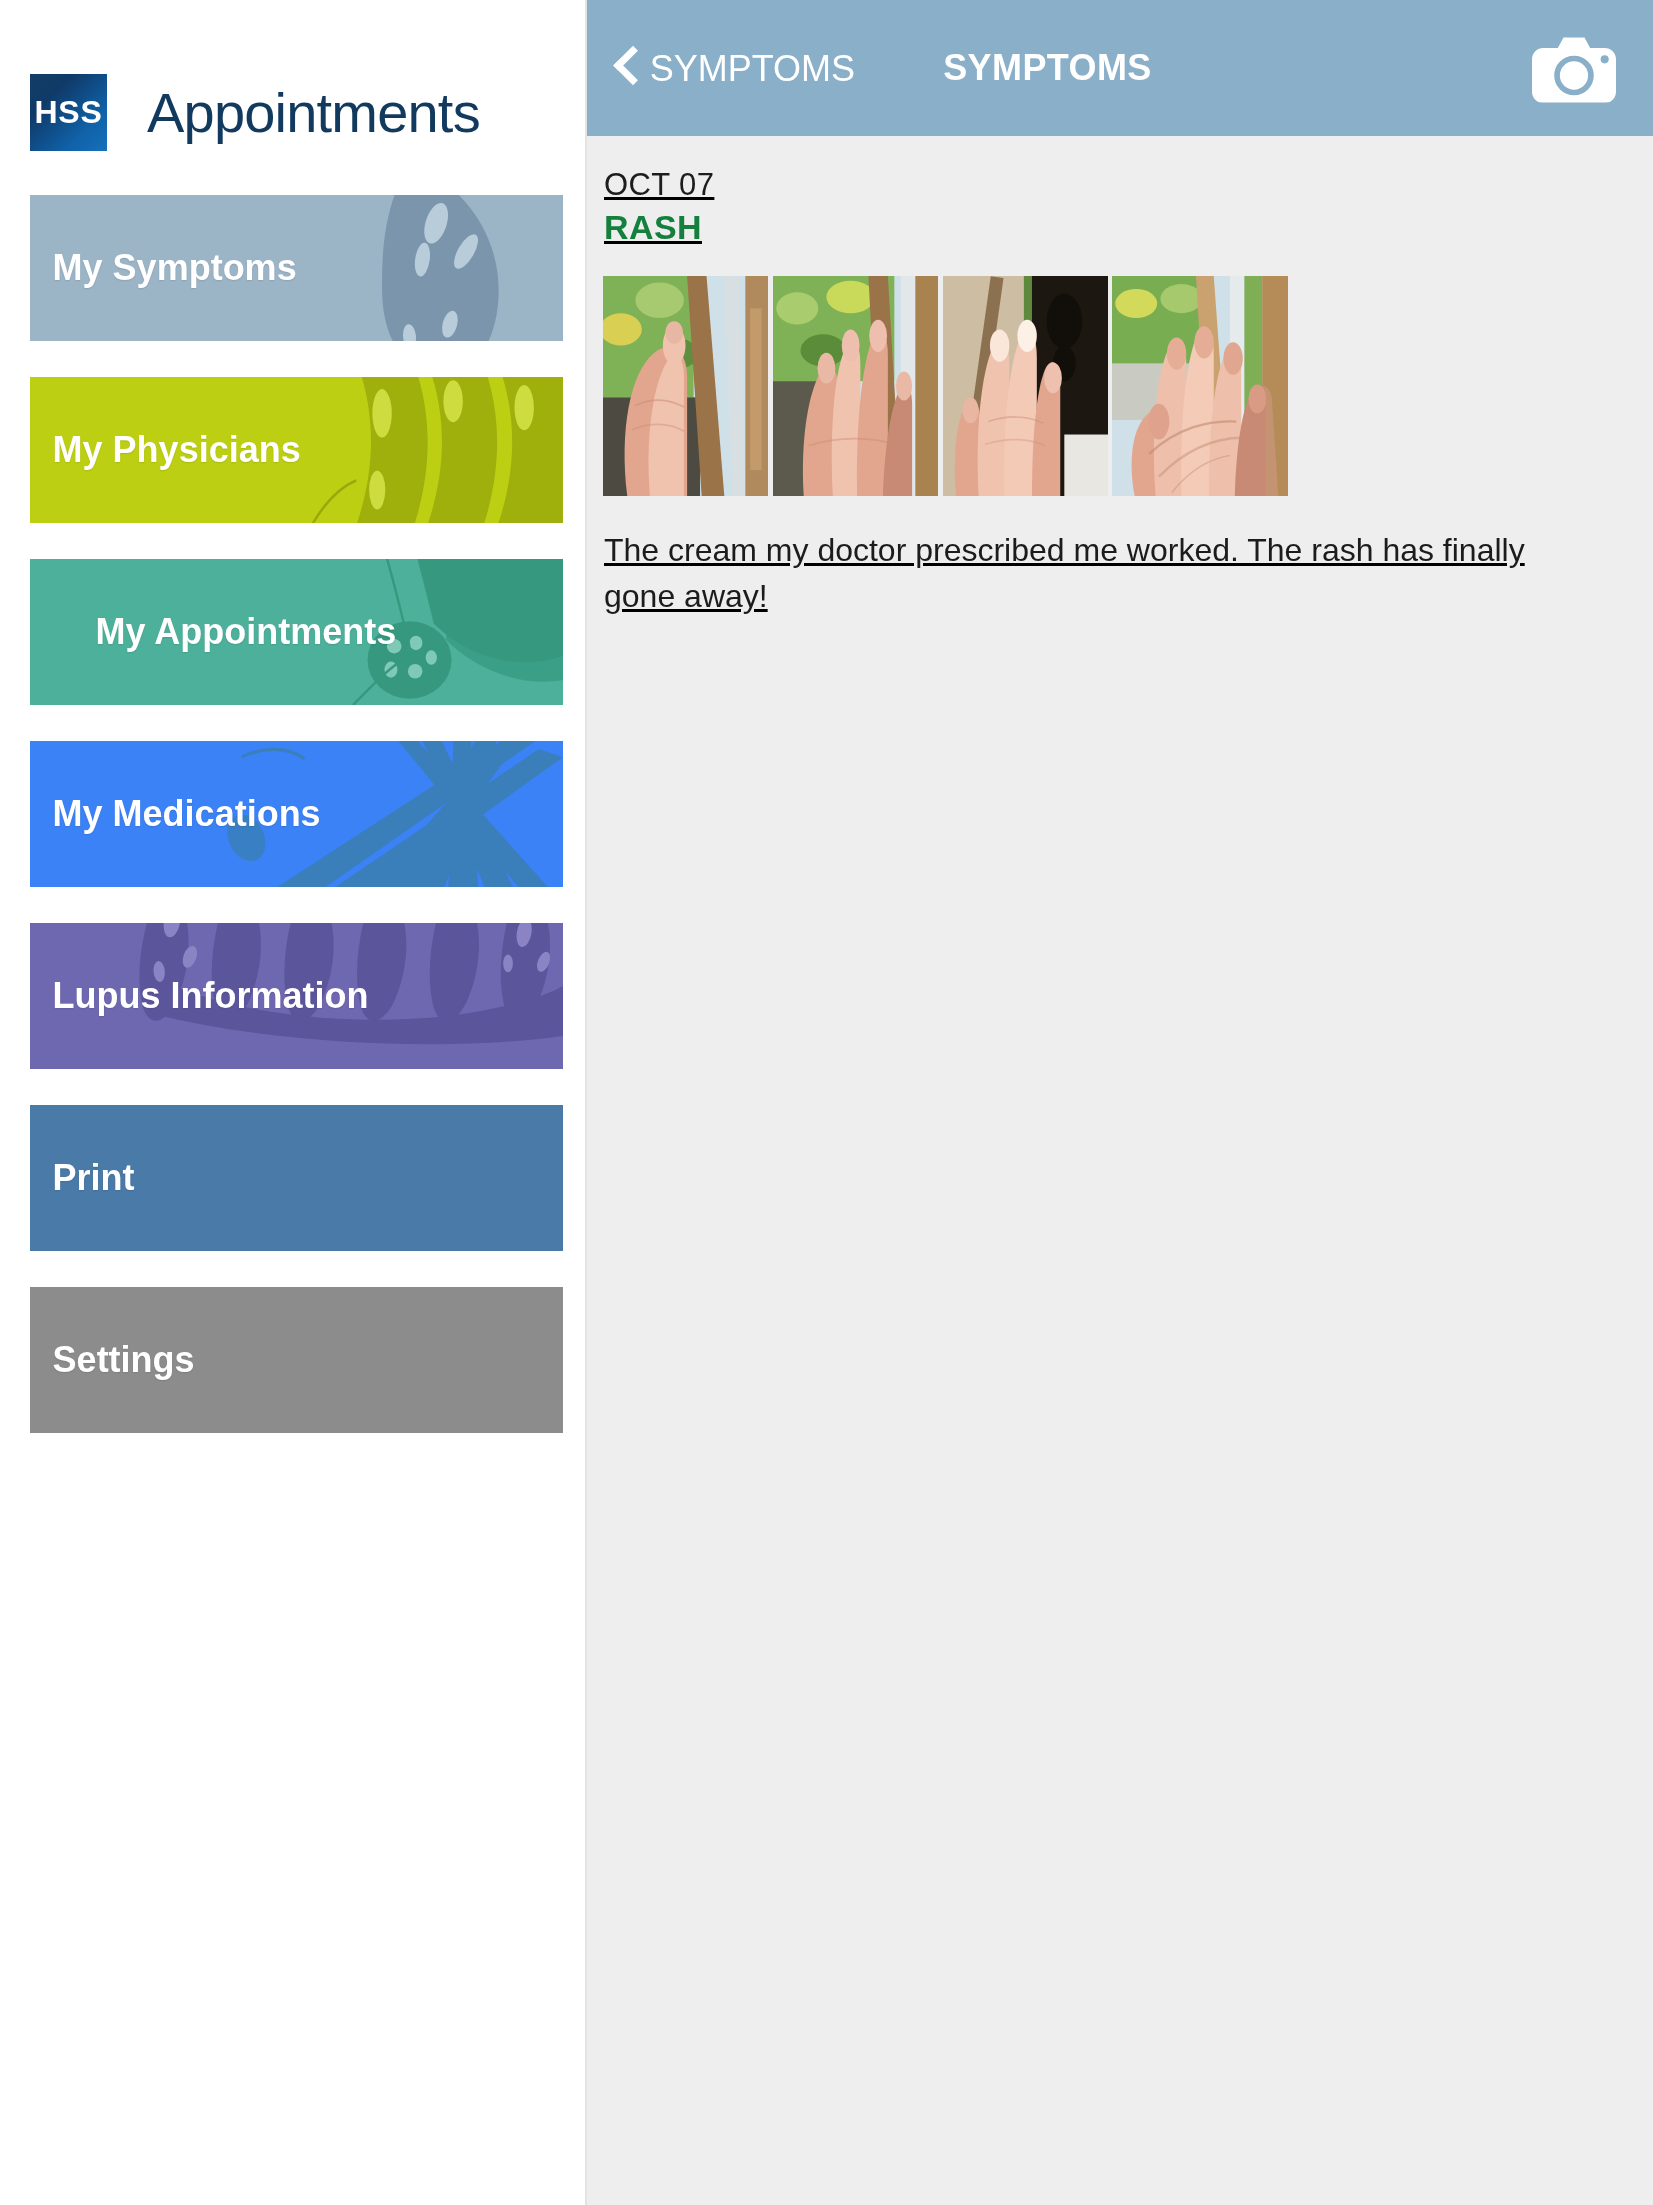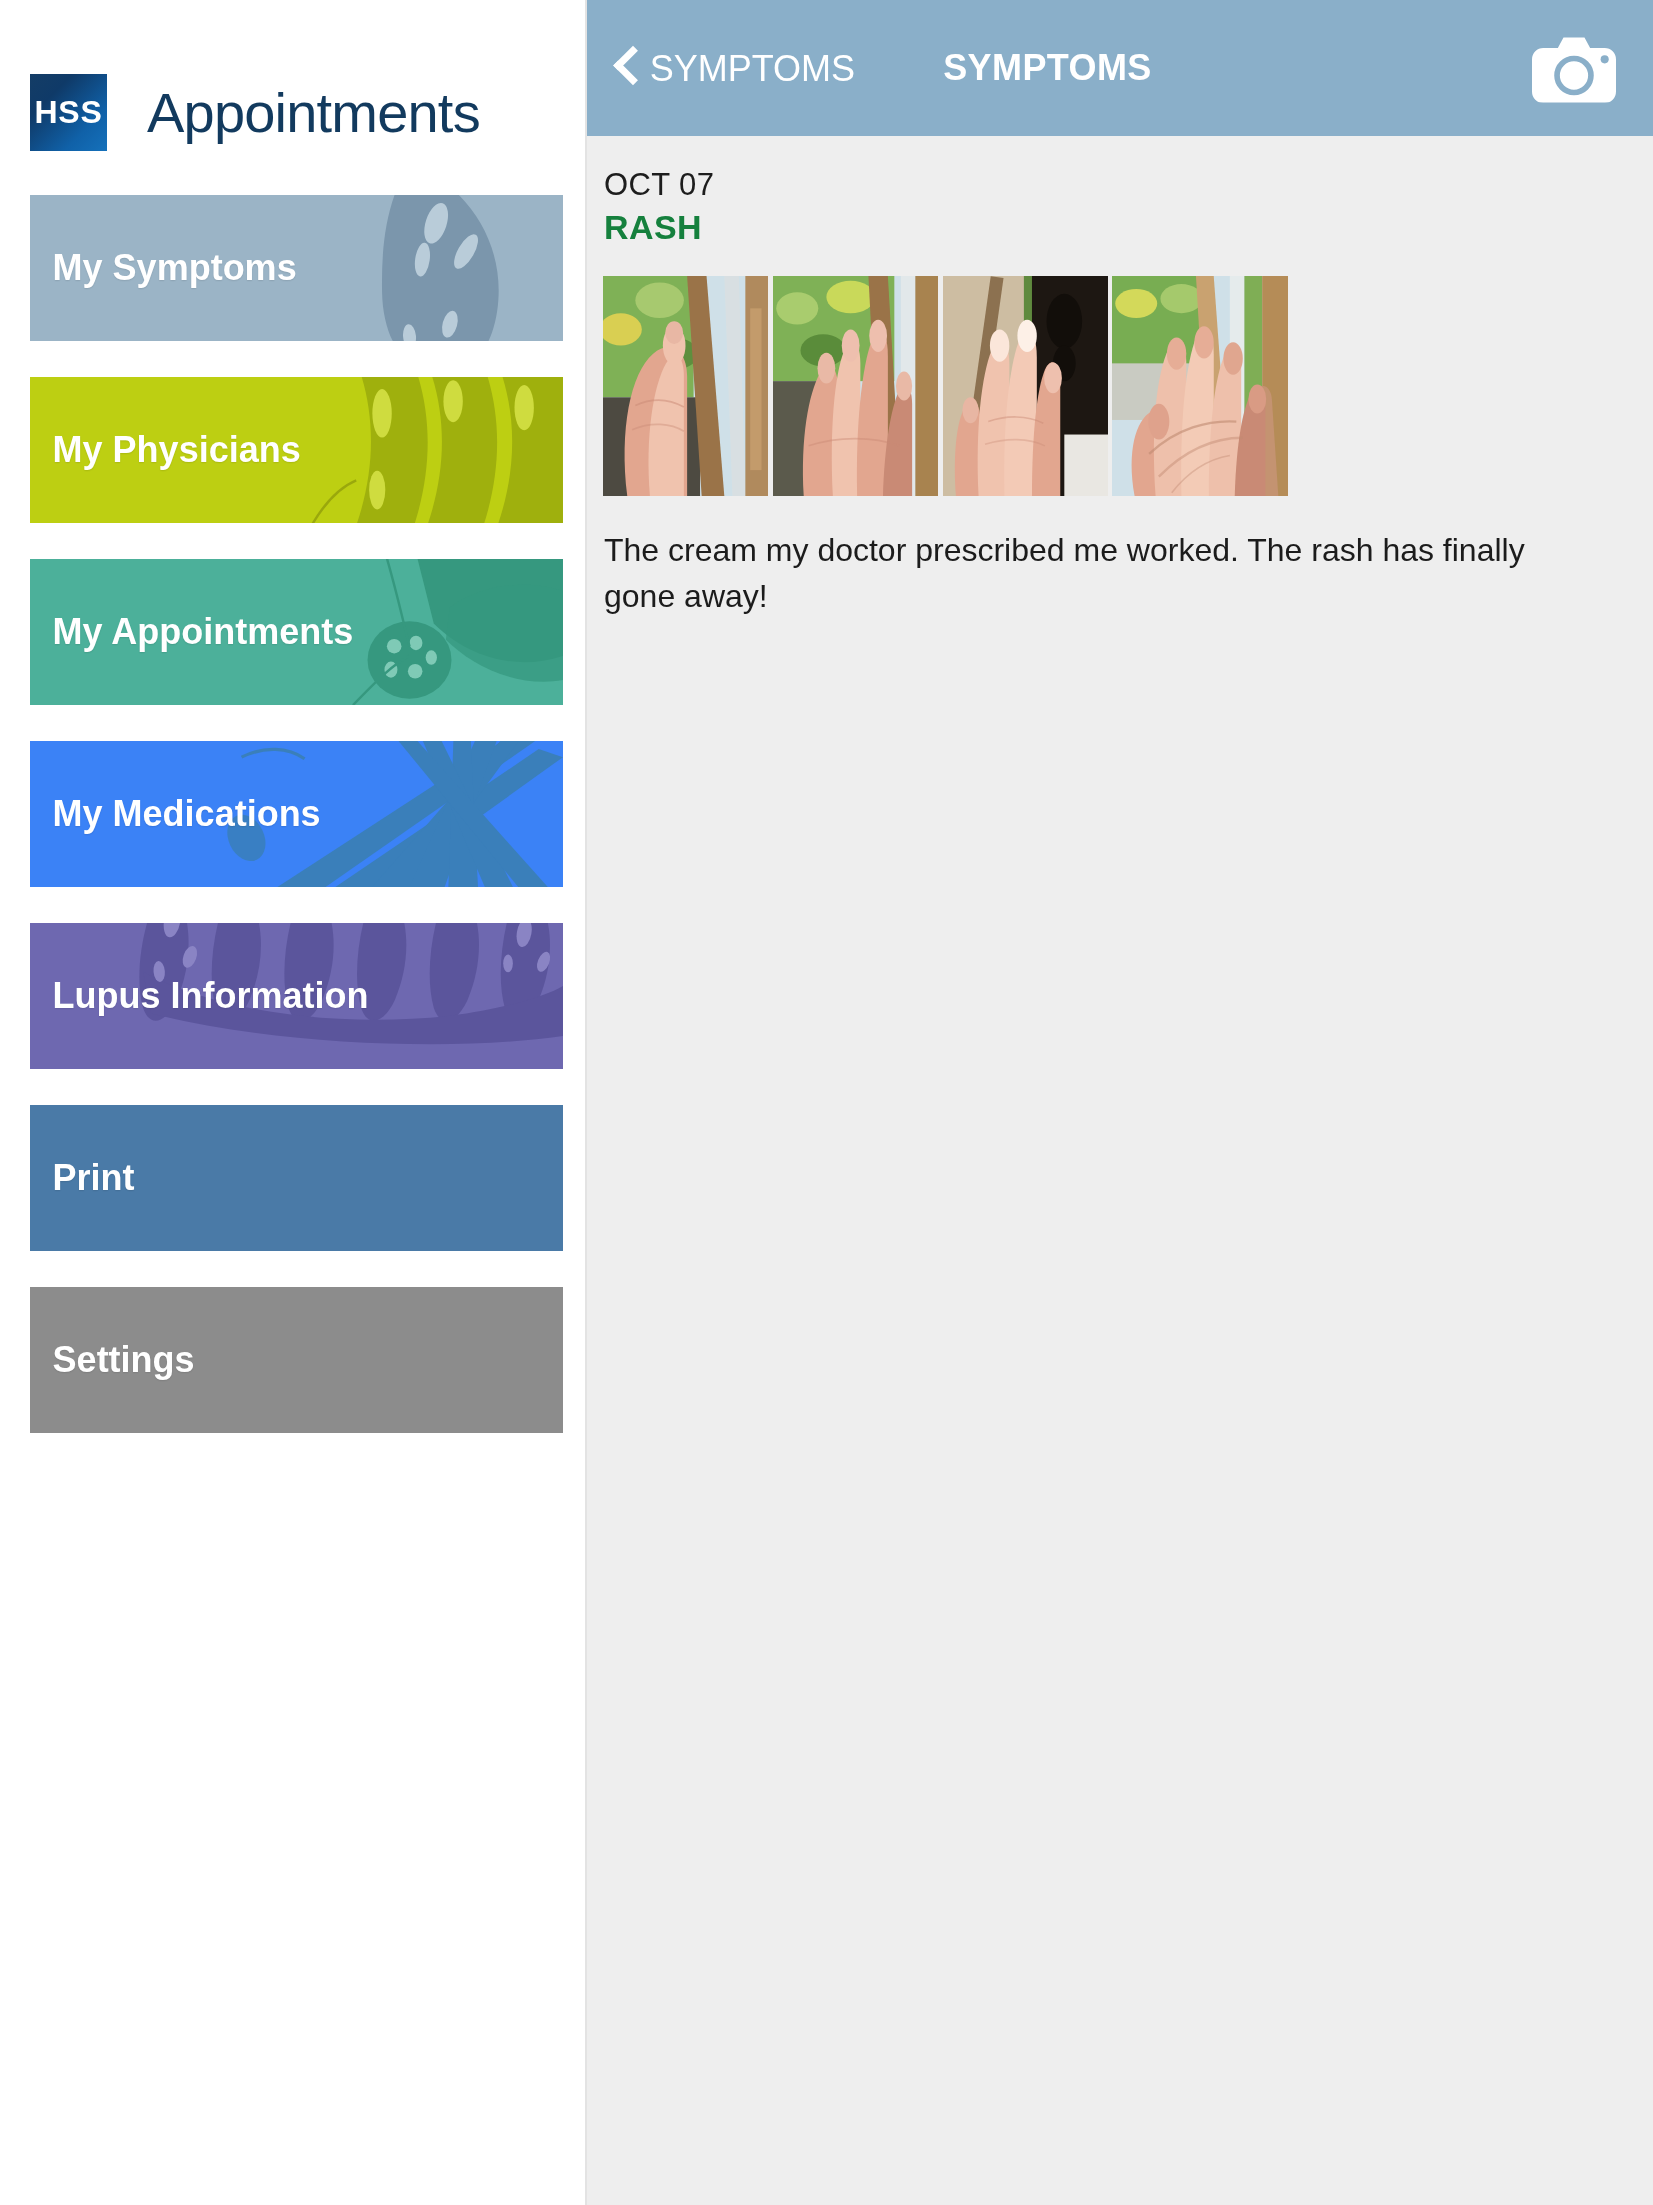--- a/index.html
+++ b/index.html
@@ -89,20 +89,21 @@
   }
 
   
   .main {
     flex: 1 1 auto;
     height: 100%;
     background: #eeeeee;
     position: relative;
     display: flex;
     flex-direction: column;
+    text-decoration: underline;
   }
   .topbar {
     height: 136px;
     background: #8aafc9;
     flex: 0 0 136px;
     position: relative;
     display: flex;
     align-items: center;
   }
   .back-btn {
@@ -234,21 +235,21 @@
       <path d="M487 -30 C518 40 518 120 486 200 L556 200 C586 120 586 40 556 -30 Z" fill="#9fb00d"></path>
       <path d="M574 -30 C605 40 605 120 573 200 L660 200 C660 120 660 40 660 -30 Z" fill="#9fb00d"></path>
       <ellipse cx="436" cy="45" rx="12" ry="30" fill="#cfdc3f"></ellipse>
       <ellipse cx="524" cy="30" rx="12" ry="26" fill="#cfdc3f"></ellipse>
       <ellipse cx="612" cy="38" rx="12" ry="28" fill="#cfdc3f"></ellipse>
       <ellipse cx="430" cy="140" rx="10" ry="24" fill="#cfdc3f"></ellipse>
       <path d="M340 200 C360 160 380 138 404 128" stroke="#9aa80c" stroke-width="3" fill="none"></path>
           </svg>
           <span class="label">My Physicians</span>
         </div>
-        <div class="nav-item" style="background: rgb(76, 176, 154);">
+        <div class="nav-item" style="background: rgb(76, 176, 154); padding-left: 43px;">
           <svg class="nav-art" viewBox="0 0 660 181" preserveAspectRatio="none" xmlns="http://www.w3.org/2000/svg" aria-hidden="true">
       <path d="M470 -40 L660 -40 L660 120 C600 140 540 120 500 80 Z" fill="#36987f"></path>
       <path d="M520 60 C560 30 620 25 660 40 L660 150 C600 160 545 130 515 100 Z" fill="#36987f" opacity="0.75"></path>
       <ellipse cx="470" cy="125" rx="52" ry="48" fill="#36987f"></ellipse>
       <ellipse cx="451" cy="108" rx="9" ry="9" fill="#7fcab6"></ellipse>
       <ellipse cx="478" cy="104" rx="8" ry="9" fill="#7fcab6"></ellipse>
       <ellipse cx="447" cy="137" rx="8" ry="10" fill="#7fcab6"></ellipse>
       <ellipse cx="477" cy="139" rx="9" ry="9" fill="#7fcab6"></ellipse>
       <ellipse cx="497" cy="122" rx="7" ry="9" fill="#7fcab6"></ellipse>
       <path d="M400 181 C430 150 450 130 470 120" stroke="#36987f" stroke-width="3" fill="none"></path>

